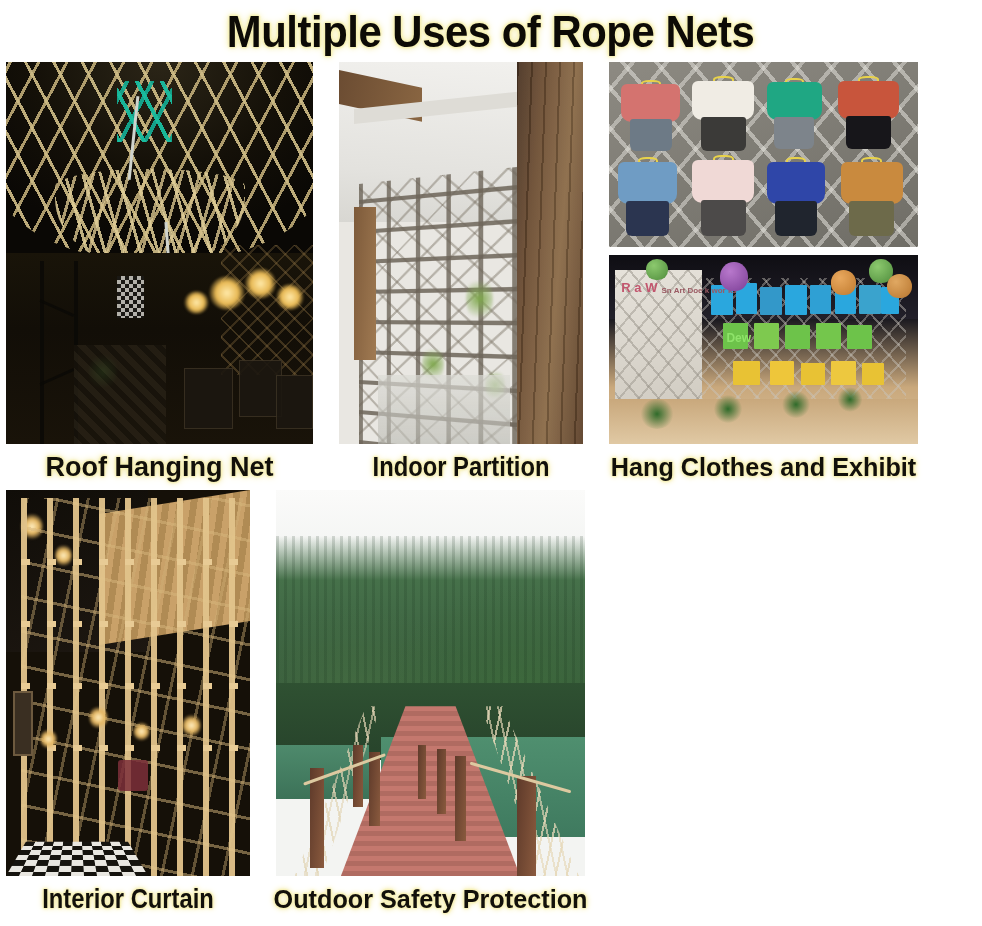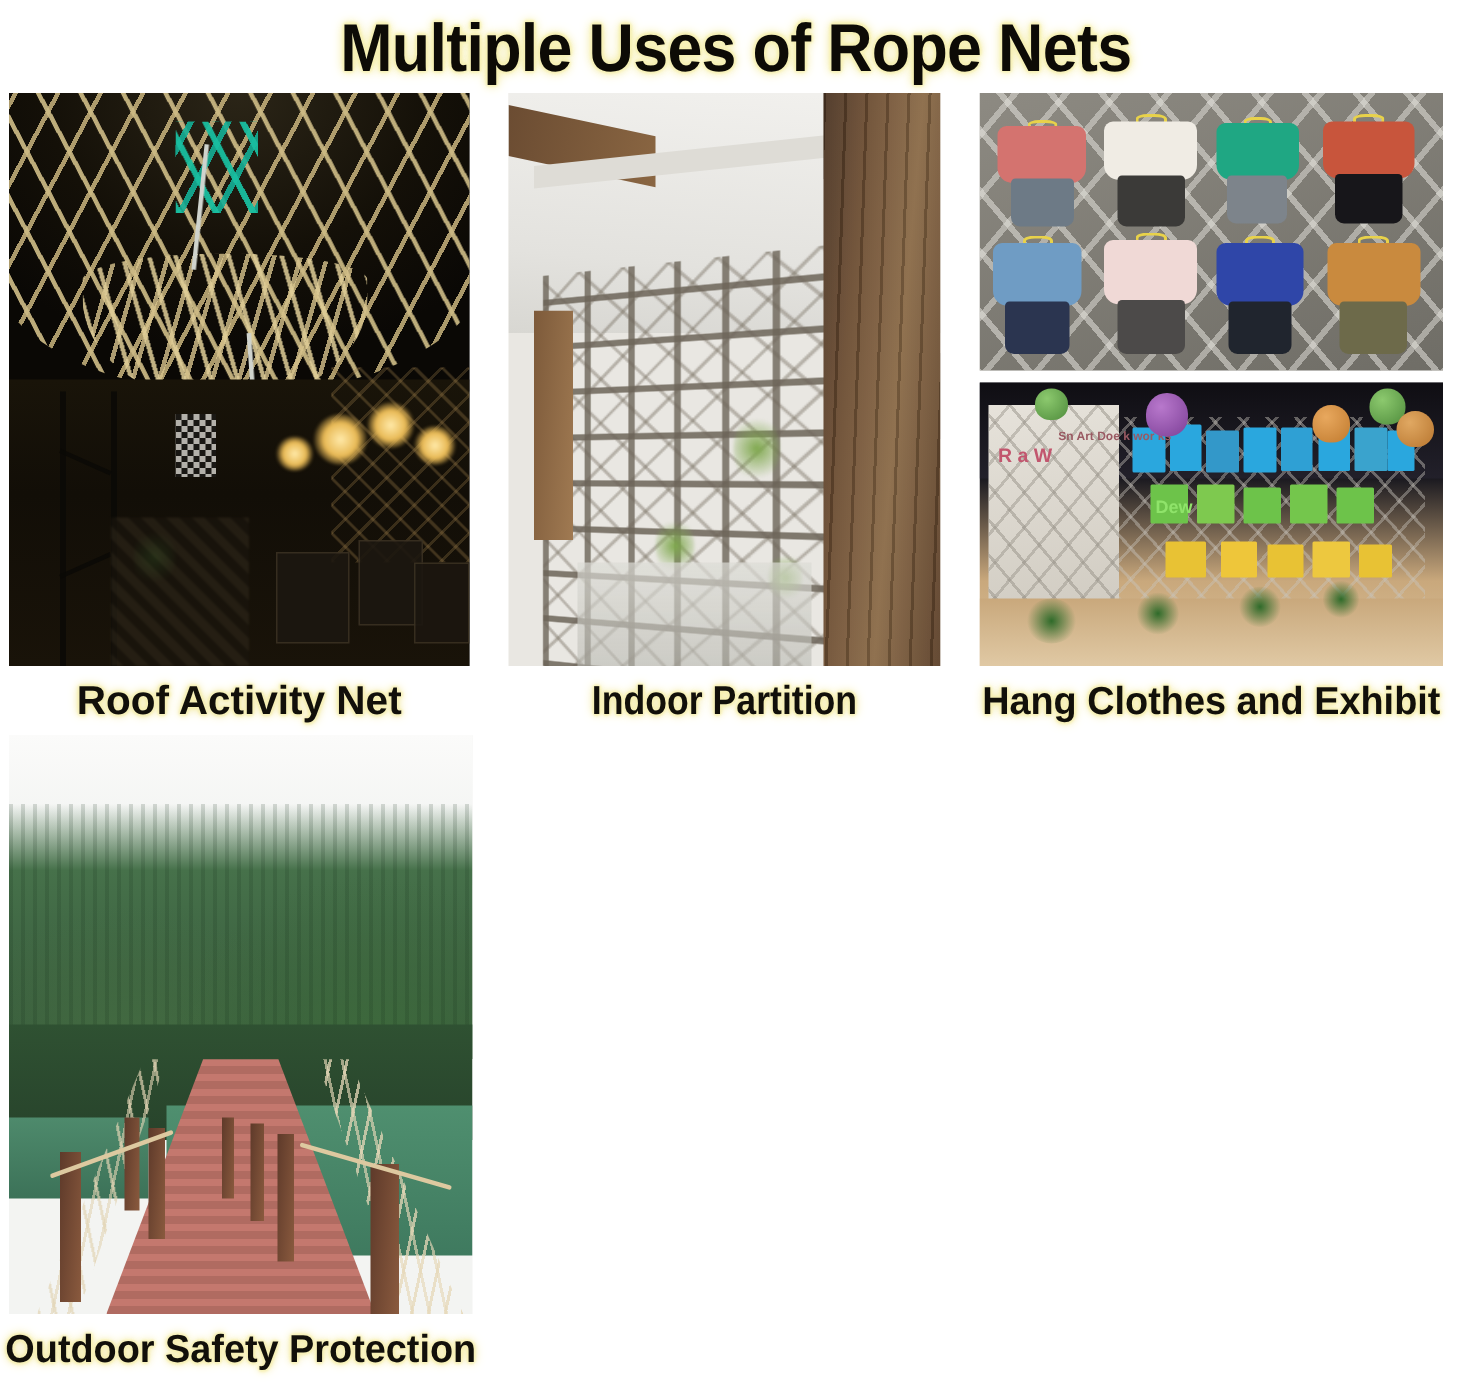--- a/index.html
+++ b/index.html
@@ -48,21 +48,21 @@
   .row {
     display: flex;
     width: 970px;
     gap: 26px;
   }
   .cell {
     display: flex;
     flex-direction: column;
   }
   .cell.c1 { width: 307px; }
-  .cell.c2 { width: 288px; }
+  .cell.c2 { width: 244px; }
   .cell.c3 { width: 309px; }
 
   .photo {
     width: 100%;
     position: relative;
     overflow: hidden;
     background: #cfcabe;
   }
   .photo.r1 { height: 382px; }
   .photo.r2 { height: 386px; }
@@ -258,21 +258,21 @@
     content: ""; position: absolute; inset: 0;
     background:
       repeating-linear-gradient(50deg, rgba(150,145,135,.5) 0 2px, rgba(0,0,0,0) 2px 15px),
       repeating-linear-gradient(-50deg, rgba(150,145,135,.45) 0 2px, rgba(0,0,0,0) 2px 15px);
   }
   .p3b .vtext {
     position: absolute; font-weight: bold; line-height: 1.05;
     writing-mode: horizontal-tb; text-align: center;
   }
   .p3b .vtext.raw {
-    left: 4%; top: 14%; font-size: 13px; color: #c2566e; letter-spacing: 0; margin-top: 16px;
+    left: 4%; top: 14%; font-size: 13px; color: #c2566e; letter-spacing: 0;
   }
   .p3b .vtext.studio {
     left: 17%; top: 17%; font-size: 8px; color: #9a5a63;
   }
   .p3b .netwall2 {
     position: absolute; left: 30%; top: 12%; width: 66%; height: 76%;
     background:
       repeating-linear-gradient(48deg, rgba(200,196,188,.45) 0 2px, rgba(0,0,0,0) 2px 14px),
       repeating-linear-gradient(-48deg, rgba(200,196,188,.4) 0 2px, rgba(0,0,0,0) 2px 14px);
   }
@@ -478,21 +478,21 @@
         <div class="lamp" style="left:78%;top:54%;width:10%;height:8%;"></div>
         <div class="lamp" style="left:58%;top:60%;width:8%;height:6%;"></div>
         <div class="lamp" style="left:88%;top:58%;width:9%;height:7%;"></div>
         <div class="checker"></div>
         <div class="plant" style="left:27%;top:76%;width:9%;height:10%;"></div>
         <div class="booth" style="left:58%;top:80%;width:16%;height:16%;"></div>
         <div class="booth" style="left:76%;top:78%;width:14%;height:15%;"></div>
         <div class="booth" style="left:88%;top:82%;width:12%;height:14%;"></div>
         <div class="floor"></div>
       </div>
-      <div class="caption">Roof Activity Net</div>
+      <div class="caption">Roof Hanging Net</div>
     </div>
 
     <div class="cell c2">
       <div class="photo r1 p2">
         <div class="ceil"></div>
         <div class="ceilbeam"></div>
         <div class="ceilbeam2"></div>
         <div class="netwall-bg"></div>
         <div class="netwall"></div>
         <div class="greenery" style="left:52%;top:56%;width:11%;height:12%;"></div>
@@ -596,20 +596,41 @@
           <div class="plantb" style="left:74%;top:70%;width:8%;height:13%;"></div>
         </div>
       </div>
       <div class="caption wide3">Hang Clothes and Exhibit</div>
     </div>
   </div>
 
   <div class="row" style="margin-top:0;">
 
 
+    <div class="cell c2">
+      <div class="photo r2 p5">
+        <div class="darkceil"></div>
+        <div class="woodceil"></div>
+        <div class="lamp5" style="left:6%;top:6%;width:9%;height:7%;"></div>
+        <div class="lamp5" style="left:20%;top:14%;width:7%;height:6%;"></div>
+        <div class="ropecurtain"></div>
+        <div class="knotrow" style="top:18%;"></div>
+        <div class="knotrow" style="top:34%;"></div>
+        <div class="knotrow" style="top:50%;"></div>
+        <div class="knotrow" style="top:66%;"></div>
+        <div class="lamp5" style="left:34%;top:56%;width:8%;height:6%;"></div>
+        <div class="lamp5" style="left:52%;top:60%;width:7%;height:5%;"></div>
+        <div class="lamp5" style="left:72%;top:58%;width:8%;height:6%;"></div>
+        <div class="lamp5" style="left:14%;top:62%;width:7%;height:5%;"></div>
+        <div class="seat" style="left:46%;top:70%;width:12%;height:8%;"></div>
+        <div class="frame"></div>
+        <div class="checkfloor"></div>
+      </div>
+      <div class="caption tight">Interior Curtain</div>
+    </div>
 
     <div class="cell c3">
       <div class="photo r2 p6">
         <div class="sky6"></div>
         <div class="hill"></div>
         <div class="treeline"></div>
         <div class="water"></div>
         <div class="water2"></div>
         <div class="deck"></div>
         <div class="rail left"></div>

